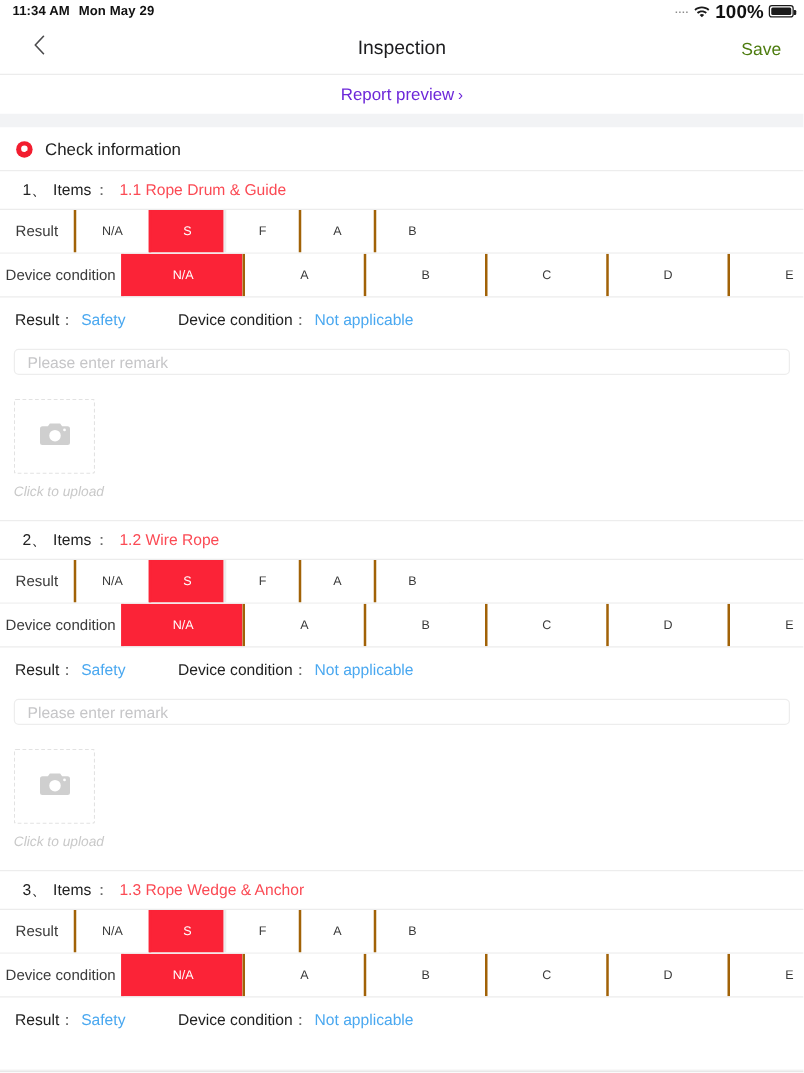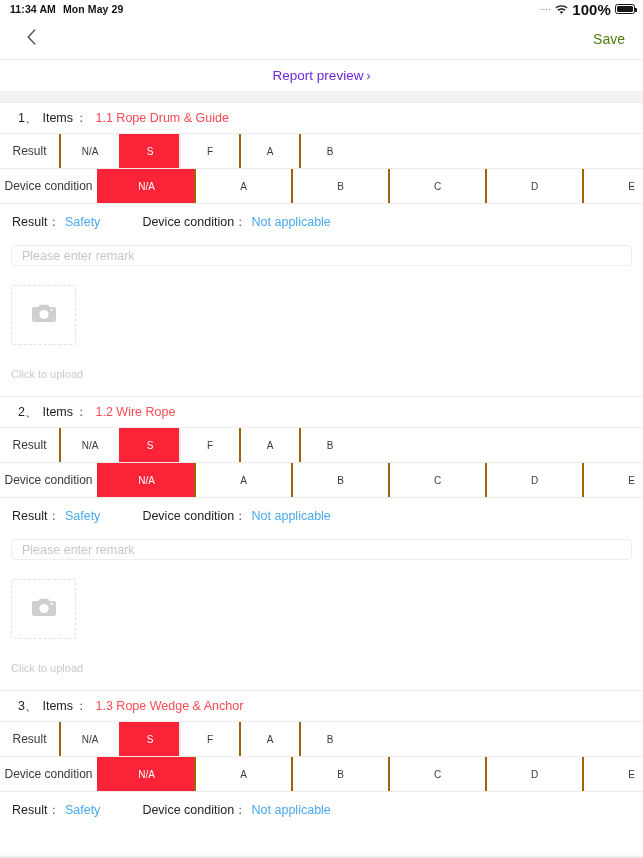--- a/index.html
+++ b/index.html
@@ -263,23 +263,24 @@
     width: 65px; height: 60px;
     border: 1px dashed #e2e2e2;
     border-radius: 2px;
     display: flex;
     align-items: center;
     justify-content: center;
     background: #fff;
     cursor: pointer;
   }
   .upload-cap {
-    margin-top: 23px;
+    margin-top: 9px;
     font-size: 11px;
     color: #c9c9c9;
+    font-style: italic;
   }
   .block-pad-bottom { height: 16px; }
 
   .bottom-shadow {
     position: absolute;
     left: 0; right: 0; bottom: 0;
     height: 3px;
     background: linear-gradient(to bottom, rgba(0,0,0,0) 0%, rgba(0,0,0,.12) 100%);
   }
 </style>
@@ -308,34 +309,45 @@
   </div>
 
   <div class="navbar">
     <div class="nav-back">
       <span>
         <svg width="9" height="16" viewBox="0 0 9 16">
           <path d="M7.8 1L1.2 8l6.6 7" stroke="#4b4b4d" stroke-width="1.3" fill="none" stroke-linecap="round" stroke-linejoin="round"></path>
         </svg>
       </span>
     </div>
+    <div class="nav-title">Inspection</div>
     <div class="nav-save">Save</div>
   </div>
 
   <div class="preview-bar">
     <span class="preview-link">
       <span>Report preview</span>
       <span class="chev">›</span>
     </span>
   </div>
 
   <div class="gray-gap"></div>
 
   <div class="scroll-body">
 
+    <div class="check-head">
+      <span class="check-icon">
+        <svg width="15" height="15" viewBox="0 0 15 15">
+          <circle cx="7.5" cy="7.5" r="6.6" fill="#f21d2f"></circle>
+          <circle cx="7.5" cy="7" r="2.6" fill="#ffffff"></circle>
+          <rect x="9.3" y="8.4" width="3.3" height="1.7" rx=".8" transform="rotate(40 9.3 8.4)" fill="#f21d2f"></rect>
+        </svg>
+      </span>
+      <span class="check-title">Check information</span>
+    </div>
 
     <div class="item-block">
       <div class="item-sep"></div>
       <div class="item-head">
         <span class="item-no">1、</span>
         <span class="item-label">Items</span>
         <span class="item-colon">：</span>
         <span class="item-value">1.1 Rope Drum &amp; Guide</span>
       </div>
 

